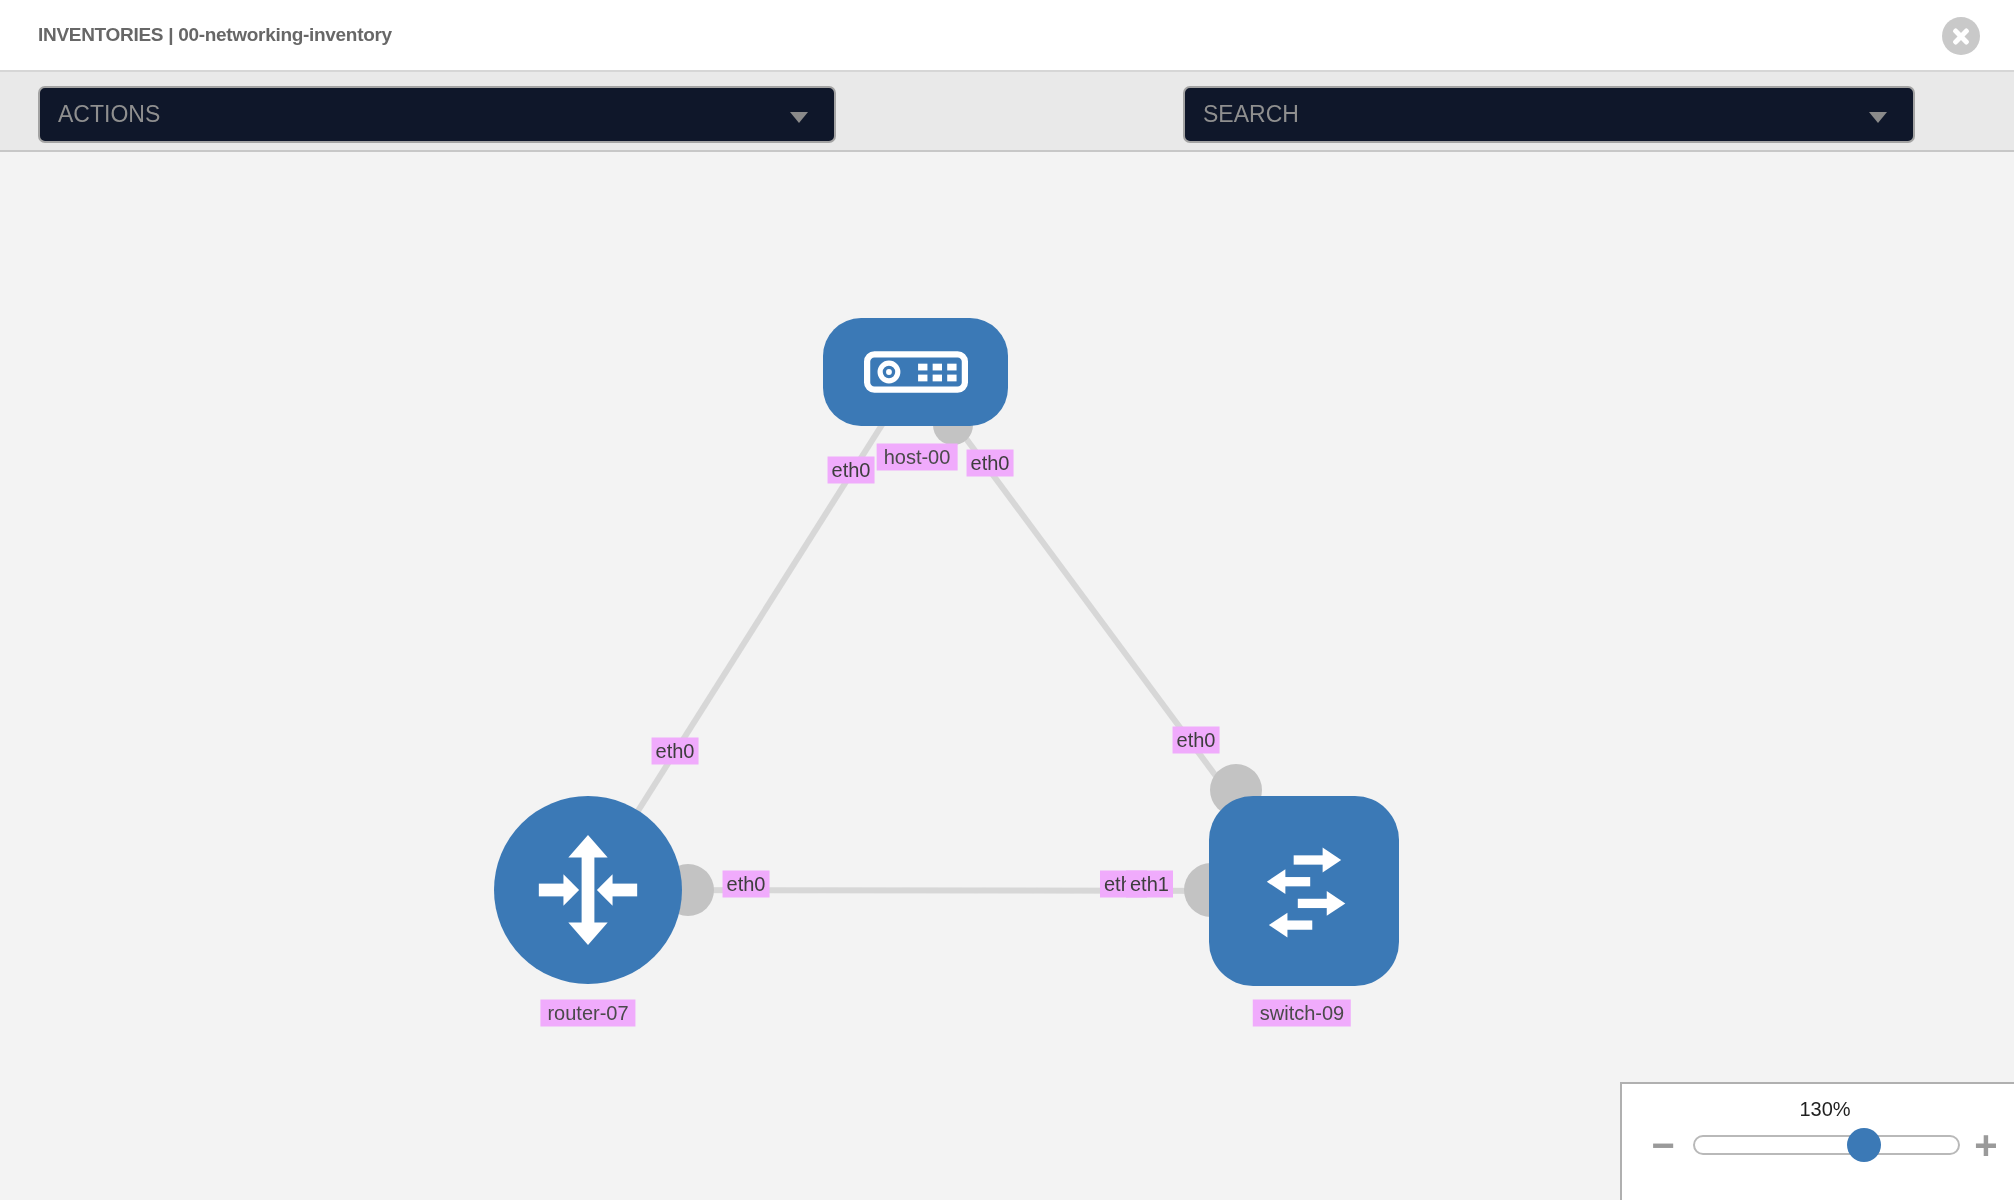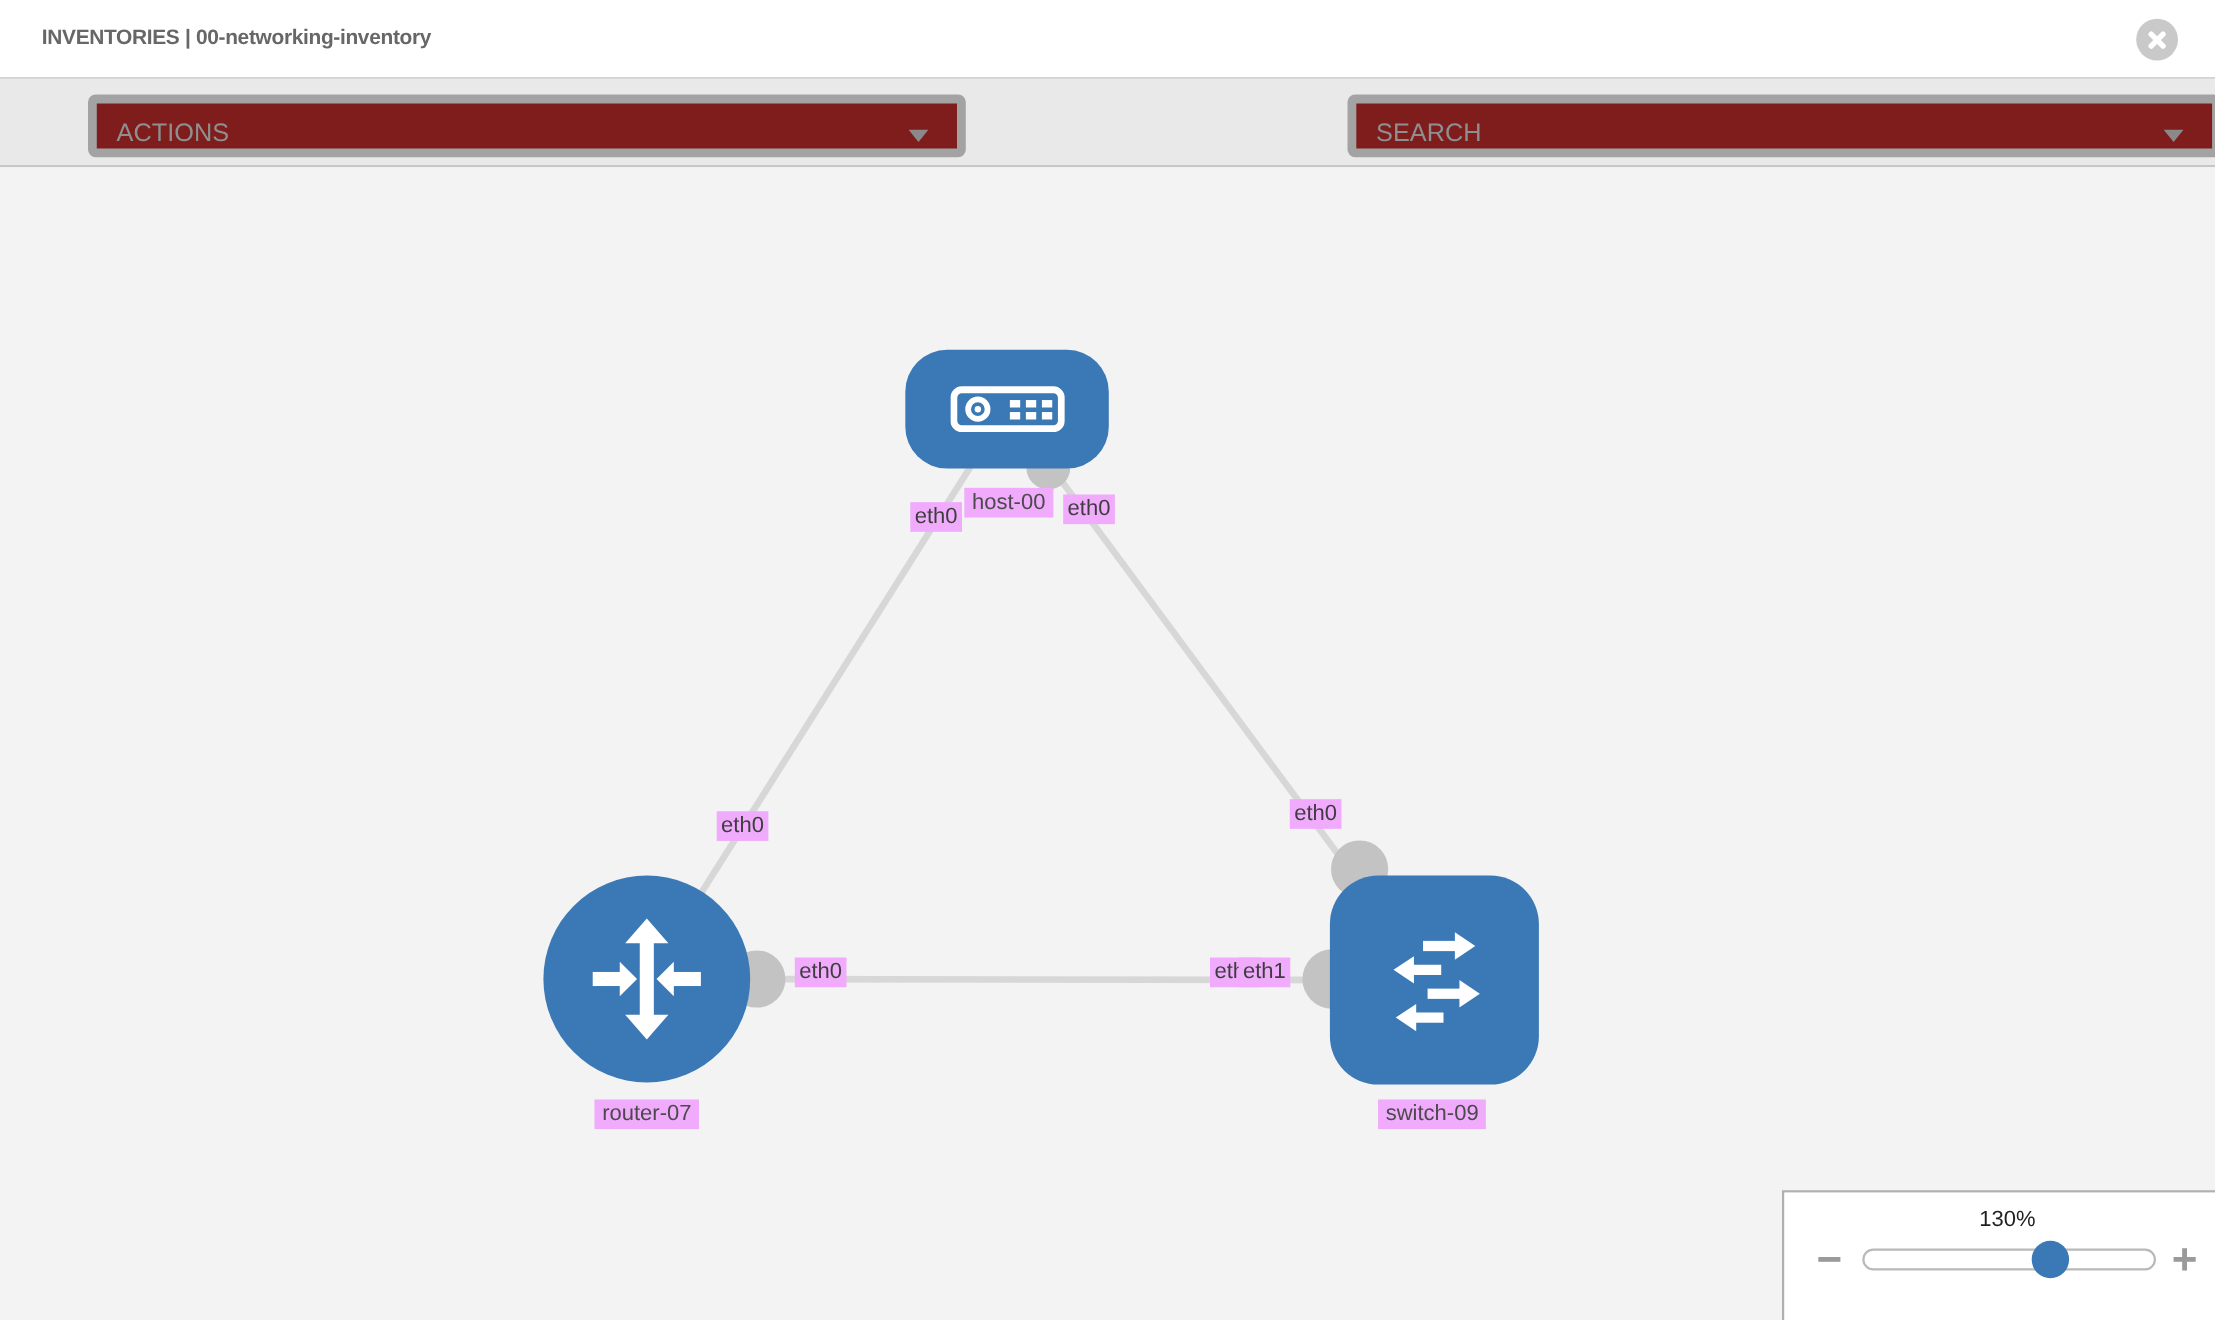--- a/index.html
+++ b/index.html
@@ -14,29 +14,29 @@
   .close-btn{position:absolute;left:1942px;top:17px;width:38px;height:38px;border-radius:50%;
     background:#c9c9c9;cursor:pointer;}
   .close-btn .xbar{position:absolute;left:9px;top:16.5px;width:20px;height:5px;border-radius:2px;
     background:#ffffff;}
   .close-btn .xbar.a{transform:rotate(45deg);}
   .close-btn .xbar.b{transform:rotate(-45deg);}
 
   
   .tbar{position:absolute;left:0;top:72px;width:2014px;height:80px;background:#e9e9e9;
     border-bottom:2px solid #c7c7c7;box-sizing:border-box;}
-  .combo{position:absolute;top:14px;height:57px;background:#7f1d1d;border:8px solid #a3a3a3;
-    border-radius:7px;box-sizing:border-box;cursor:pointer;margin-left:42px;}
+  .combo{position:absolute;top:14px;height:57px;background:#0f172a;border:2px solid #a3a3a3;
+    border-radius:7px;box-sizing:border-box;cursor:pointer;}
   .combo .combo-text{position:absolute;left:18px;top:0;height:53px;line-height:53px;
     font-size:23px;color:#8f8f8f;}
   .caret{position:absolute;right:26px;top:24px;width:0;height:0;
     border-left:9px solid transparent;border-right:9px solid transparent;
     border-top:11px solid #8a8a8a;}
   .combo.actions{left:38px;width:798px;}
-  .combo.search{left:1183px;width:794px;text-align:right;}
+  .combo.search{left:1183px;width:732px;text-align:right;}
   .tool-btn{position:absolute;top:92px;width:46px;height:46px;border:none;background:transparent;
     cursor:pointer;padding:0;}
   .tool-btn svg{display:block;margin:auto;}
   .tool-btn.wrench{left:1042px;}
   .tool-btn.key{left:1112px;}
 
   
   .canvas{position:absolute;left:0;top:152px;width:2014px;height:1048px;background:#f3f3f3;overflow:hidden;}
   svg.wires{position:absolute;left:0;top:0;}
   .wire{stroke:#d7d7d7;stroke-width:6;fill:none;}

